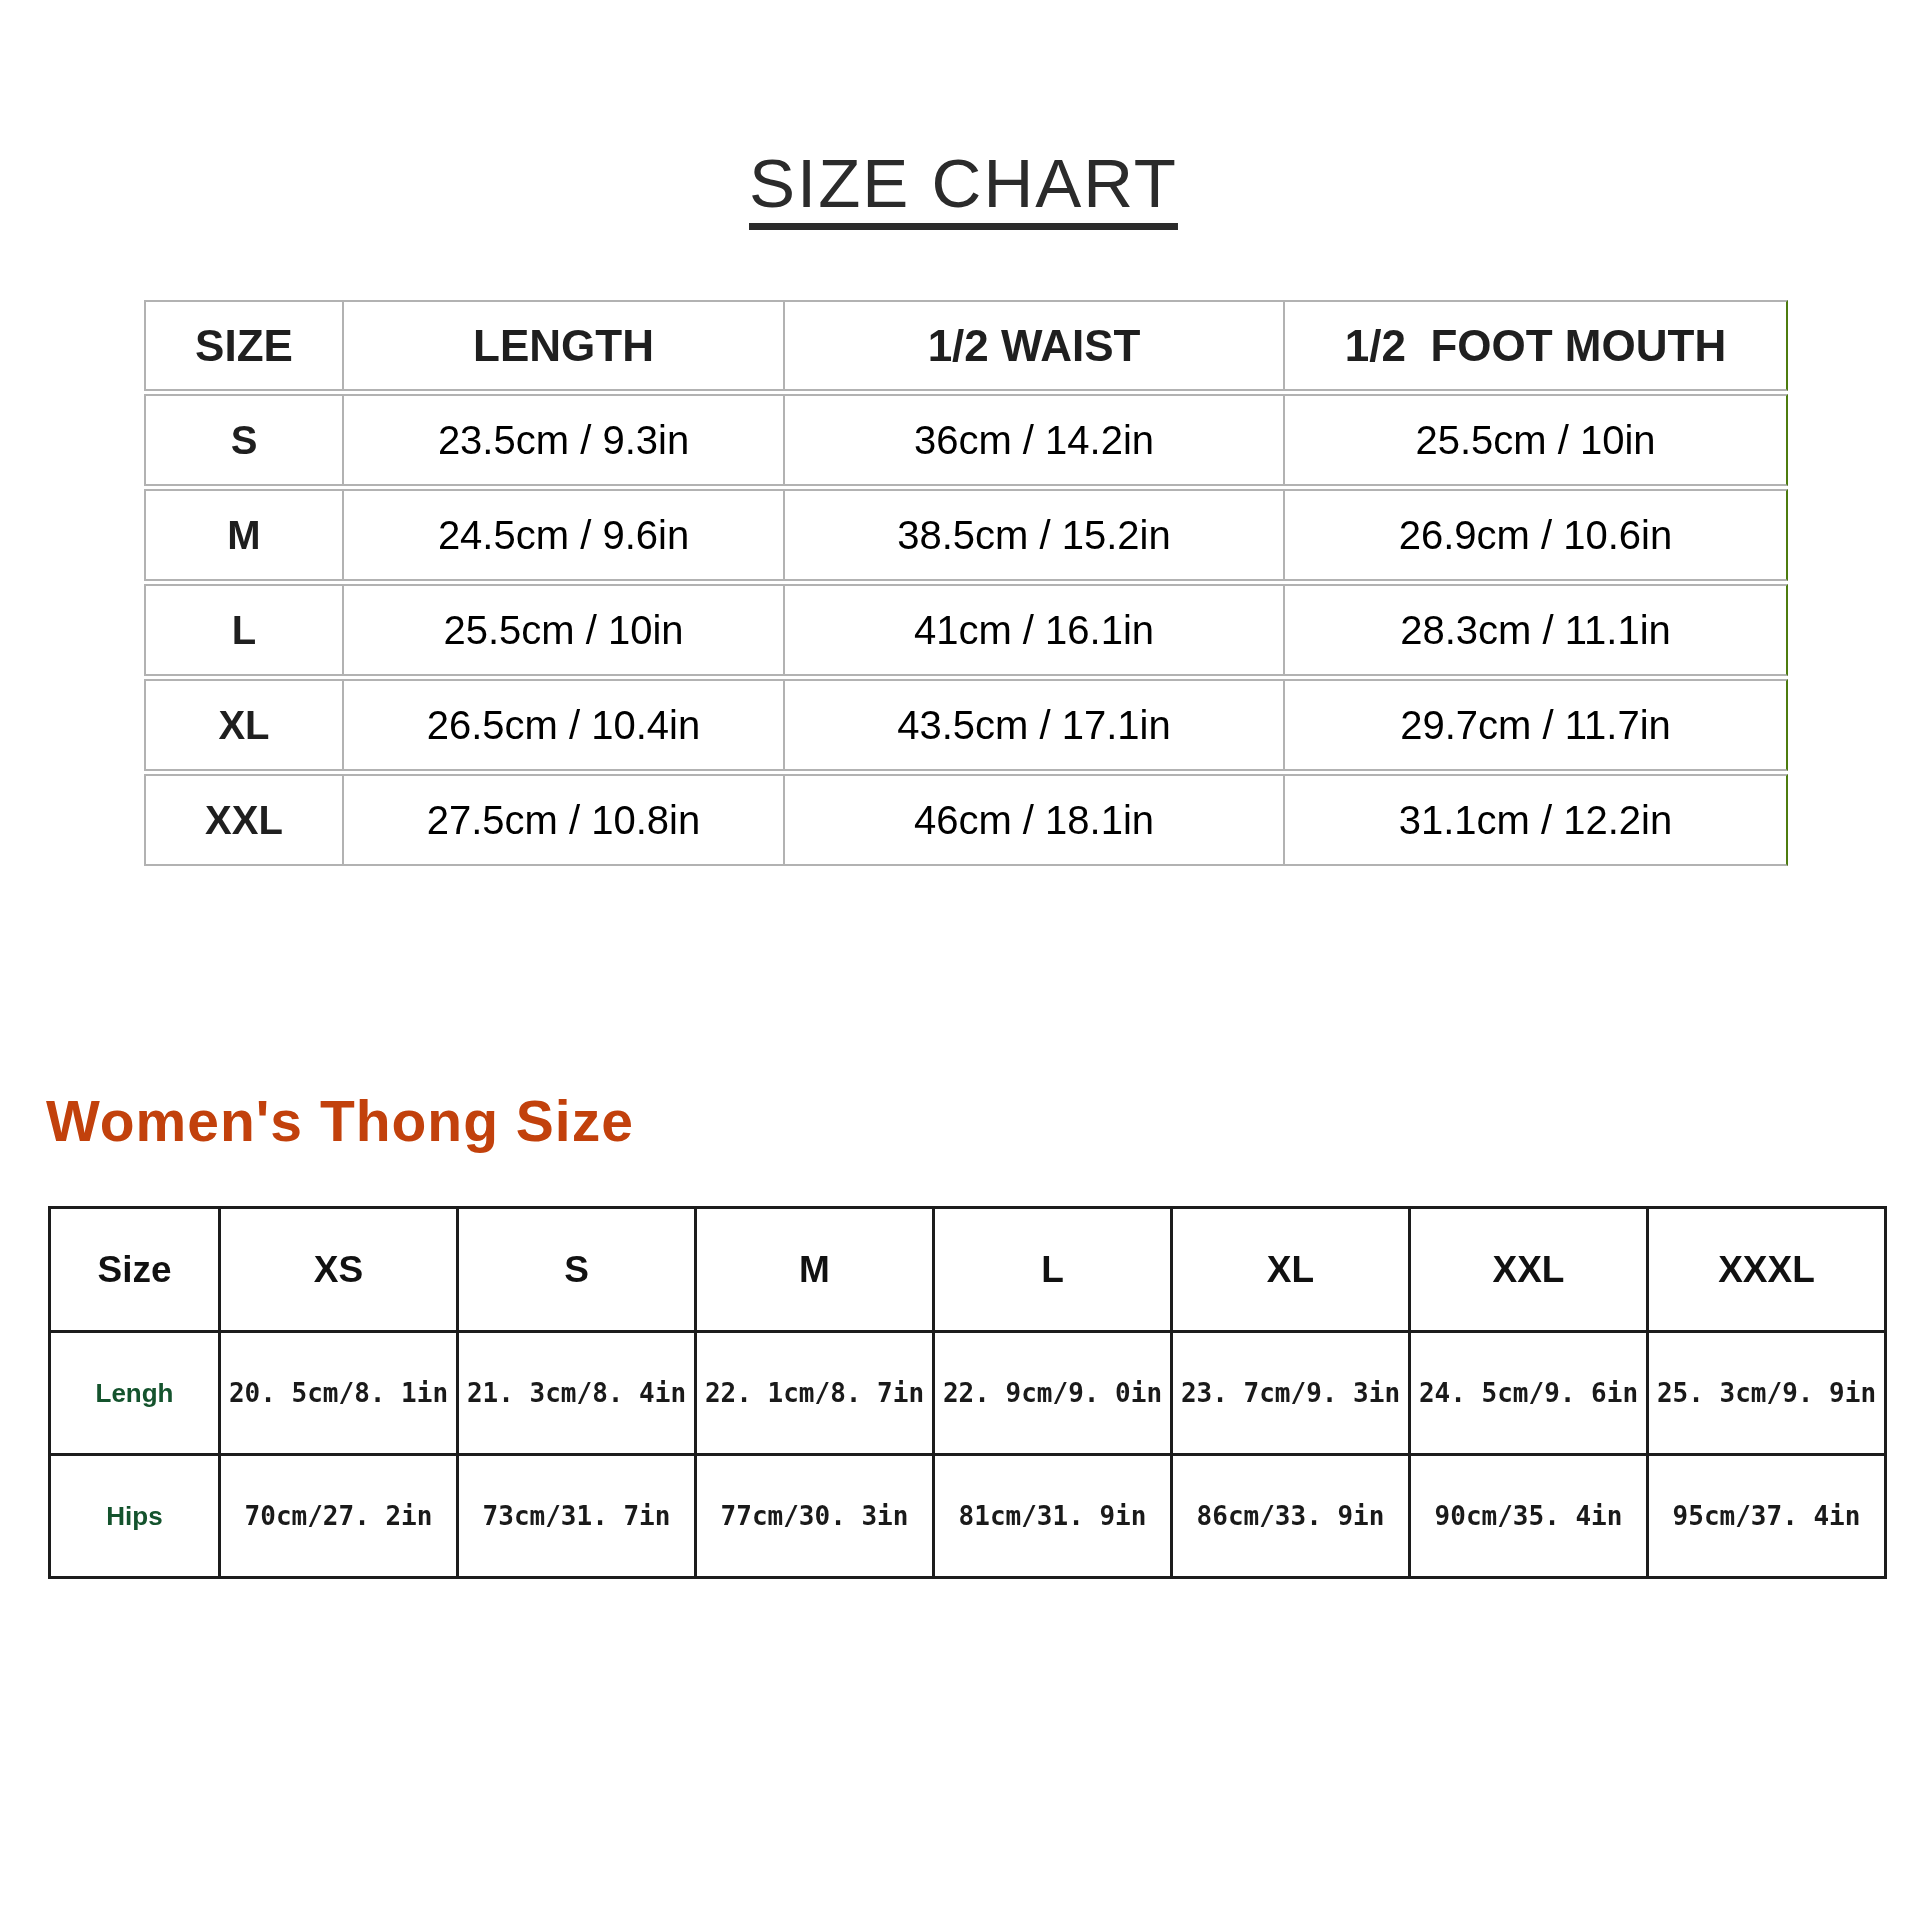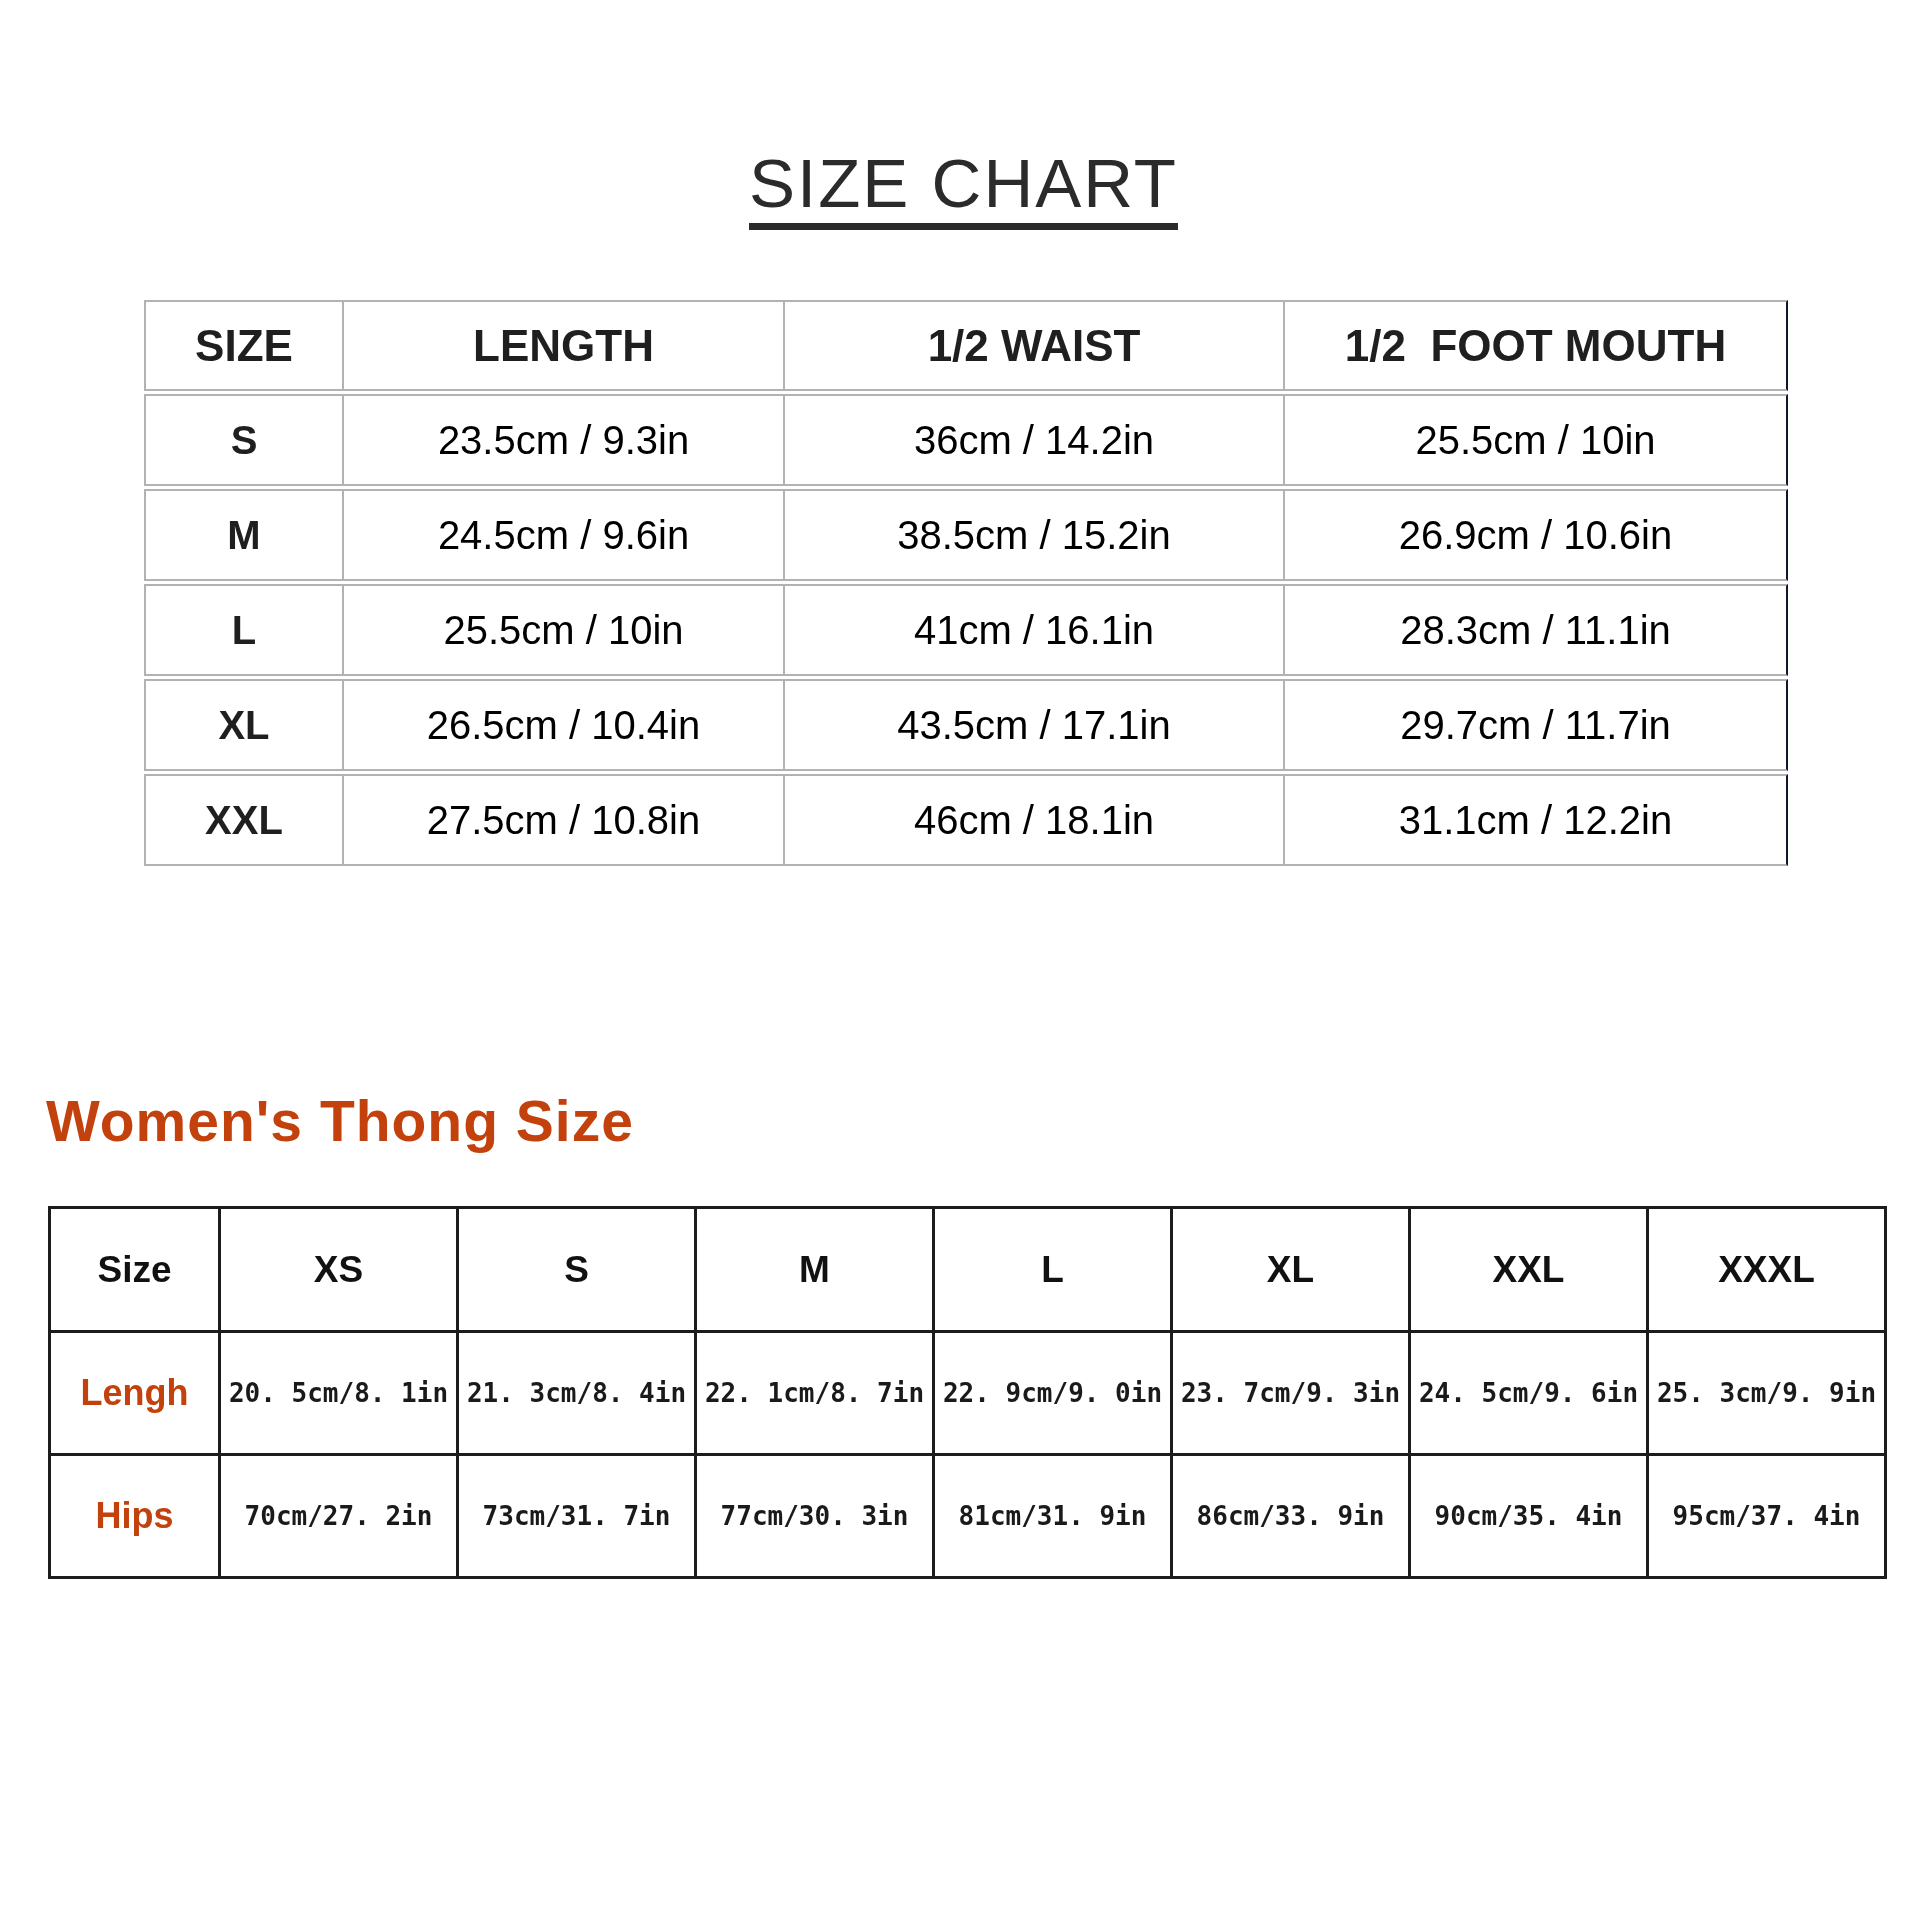--- a/index.html
+++ b/index.html
@@ -46,21 +46,21 @@
     border-top: 2px solid #b2b2b2;
     border-bottom: 2px solid #b2b2b2;
     border-left: 2px solid #b2b2b2;
     background: #ffffff;
     text-align: center;
     vertical-align: middle;
     padding: 0;
     white-space: pre;
     overflow: hidden;
   }
-  .table1 th:last-child, .table1 td:last-child { border-right: 2px solid #0f172a; }
+  .table1 th:last-child, .table1 td:last-child { border-right: 2px solid #4d7c0f; }
   .table1 thead th { height: 87px; font-size: 44px; font-weight: bold; color: #1f1f1f; }
   .table1 tbody td { height: 88px; font-size: 40px; font-weight: normal; color: #000000; }
   .table1 tbody td.size-col { font-weight: bold; color: #1f1f1f; }
 
   
   .thong-title {
     position: absolute;
     left: 46px;
     top: 1093px;
     font-size: 57px;
@@ -81,21 +81,21 @@
   }
   .table2 th, .table2 td {
     border: 3px solid #1c1c1c;
     background: #ffffff;
     text-align: center;
     vertical-align: middle;
     padding: 0;
     overflow: hidden;
   }
   .table2 thead th { height: 121px; font-size: 37px; font-weight: bold; color: #111111; }
-  .table2 tbody th.row-label { font-size: 36px; font-weight: bold; color: #c2410c; }
+  .table2 tbody th.row-label { font-size: 26px; font-weight: bold; color: #14532d; }
   .table2 tbody tr { height: 123px; }
   .table2 td.val {
     font-family: "DejaVu Sans Mono", monospace;
     font-size: 26px;
     font-weight: bold;
     color: #1a1a1a;
     white-space: pre;
   }
 </style>
 </head>

